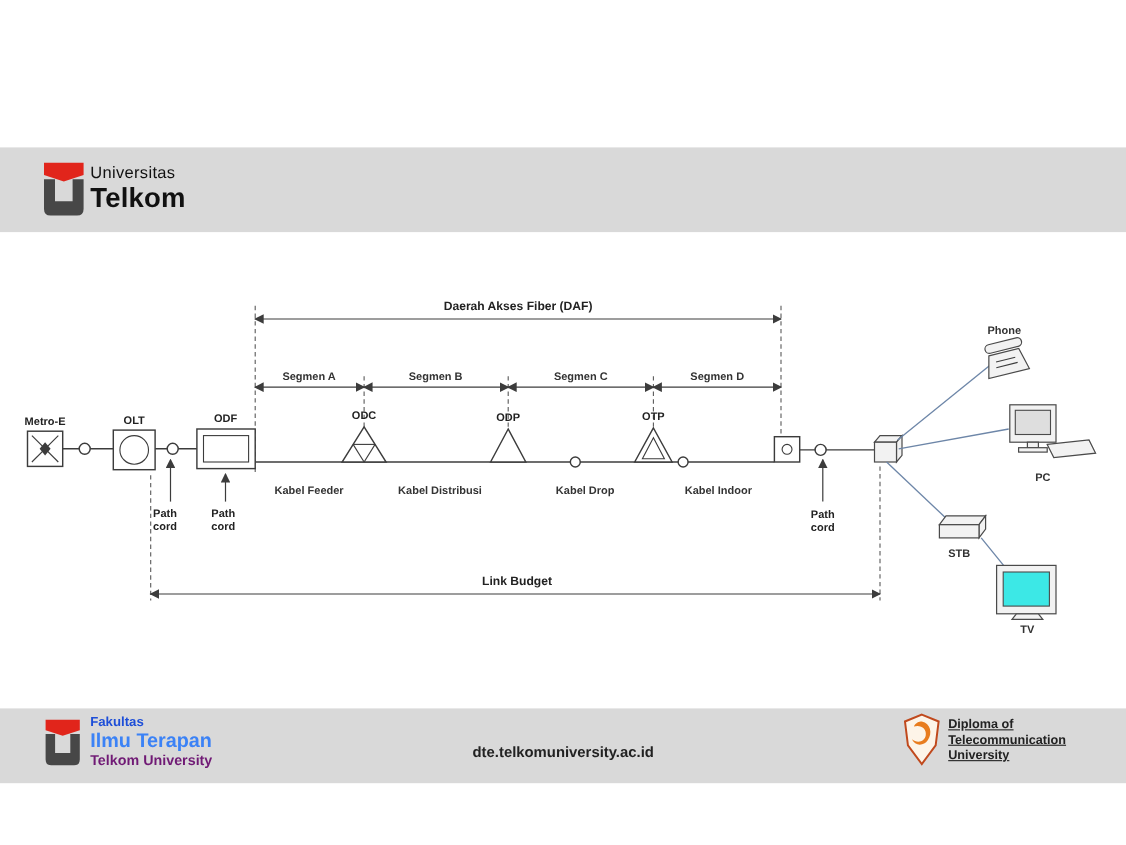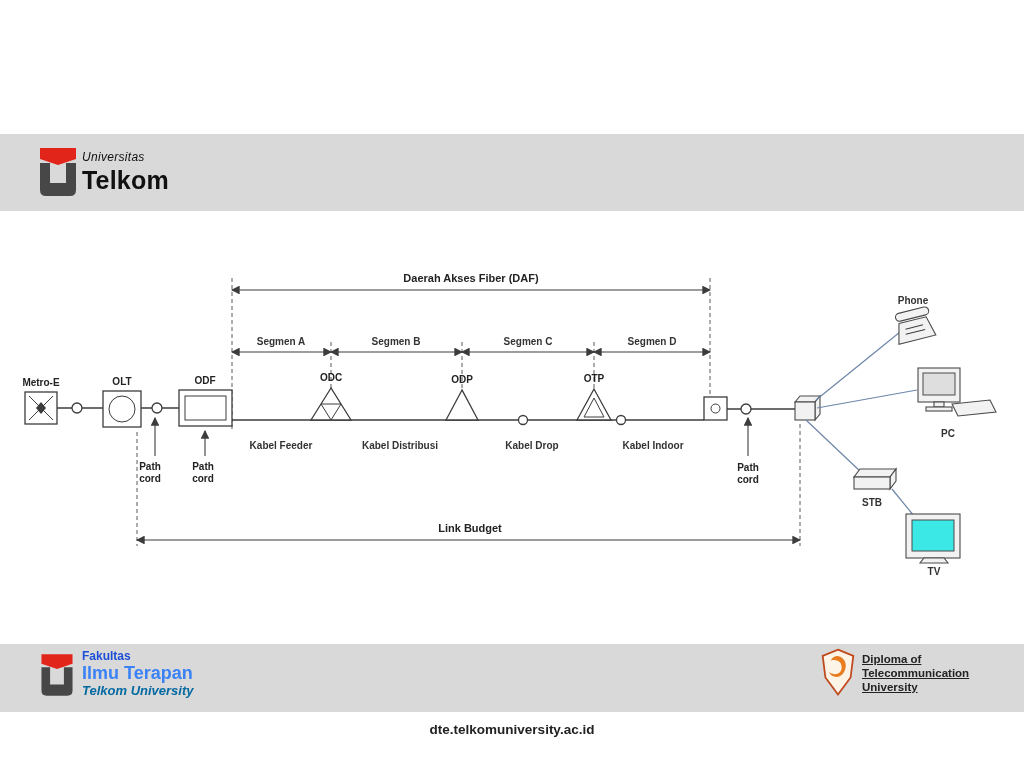--- a/index.html
+++ b/index.html
@@ -3,29 +3,29 @@
 <meta charset="utf-8">
 <style>
   html,body{margin:0;padding:0;background:#ffffff;}
   .page{position:relative;width:1024px;height:768px;background:#ffffff;overflow:hidden;
         font-family:"Liberation Sans",sans-serif;}
   .band{position:absolute;left:0;width:1024px;background:#d9d9d9;}
   .band-top{top:134px;height:77px;}
   .band-bottom{top:644px;height:68px;}
   .hdr-logo{position:absolute;left:36px;top:146px;}
   .hdr-text{position:absolute;left:82px;top:148px;color:#111;}
-  .hdr-line1{font-size:12px;font-weight:500;letter-spacing:.3px;line-height:19px;font-style:italic;}
+  .hdr-line1{font-size:15px;font-weight:500;letter-spacing:.3px;line-height:19px;}
   .hdr-line2{font-size:25px;font-weight:700;line-height:26px;letter-spacing:.2px;}
   .ftr-logo{position:absolute;left:38px;top:650px;}
   .ftr-text{position:absolute;left:82px;top:650px;}
   .ftr-fak{font-size:12px;font-weight:700;color:#1d4ed8;line-height:13px;}
   .ftr-ilmu{font-size:18px;font-weight:800;color:#3b82f6;line-height:20px;}
-  .ftr-tu{font-size:13px;font-weight:700;color:#0369a1;line-height:15px;font-style:italic;}
+  .ftr-tu{font-size:13px;font-weight:700;color:#701a75;line-height:15px;}
   .ftr-site{position:absolute;left:0;top:676px;width:1024px;text-align:center;
-            font-size:13.5px;font-weight:700;color:#222;margin-top:46px;}
+            font-size:13.5px;font-weight:700;color:#222;}
   .dte-logo{position:absolute;left:820px;top:646px;}
   .dte-text{position:absolute;left:862px;top:652px;font-size:11.5px;font-weight:700;
             color:#222;line-height:14px;text-decoration:underline;}
   svg.diagram{position:absolute;left:0;top:0;}
   svg text{font-family:"Liberation Sans",sans-serif;fill:#222;}
   .dim{stroke:#3c3c3c;stroke-width:1.1;fill:none;}
   .dash{stroke:#5a5a5a;stroke-width:1;stroke-dasharray:4 3;fill:none;}
   .wire{stroke:#3c3c3c;stroke-width:1.3;fill:none;}
   .dev-wire{stroke:#6d86a8;stroke-width:1.2;fill:none;}
   .node{fill:#ffffff;stroke:#3c3c3c;stroke-width:1.3;}

